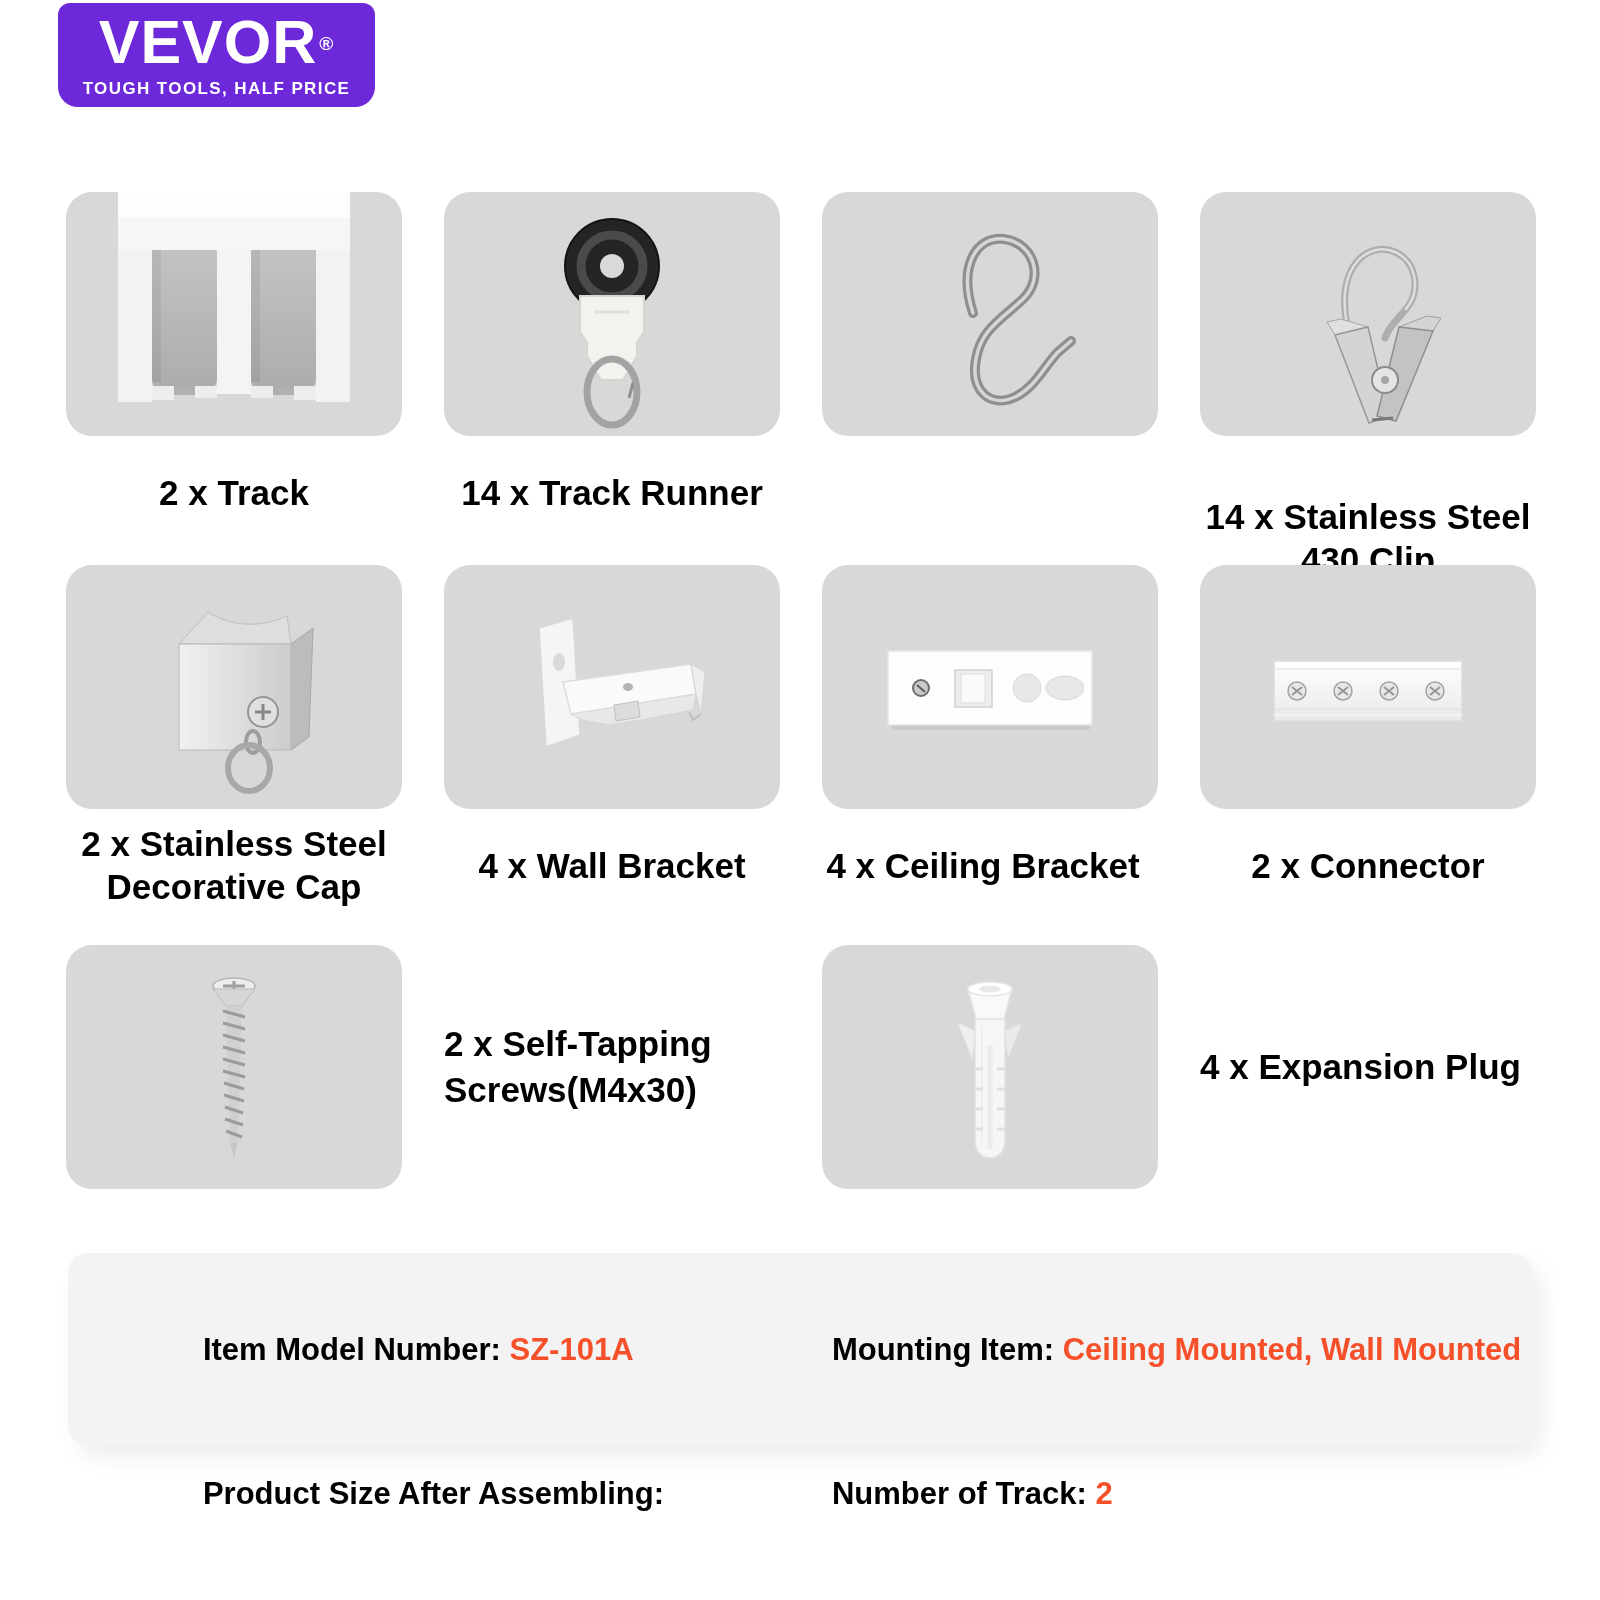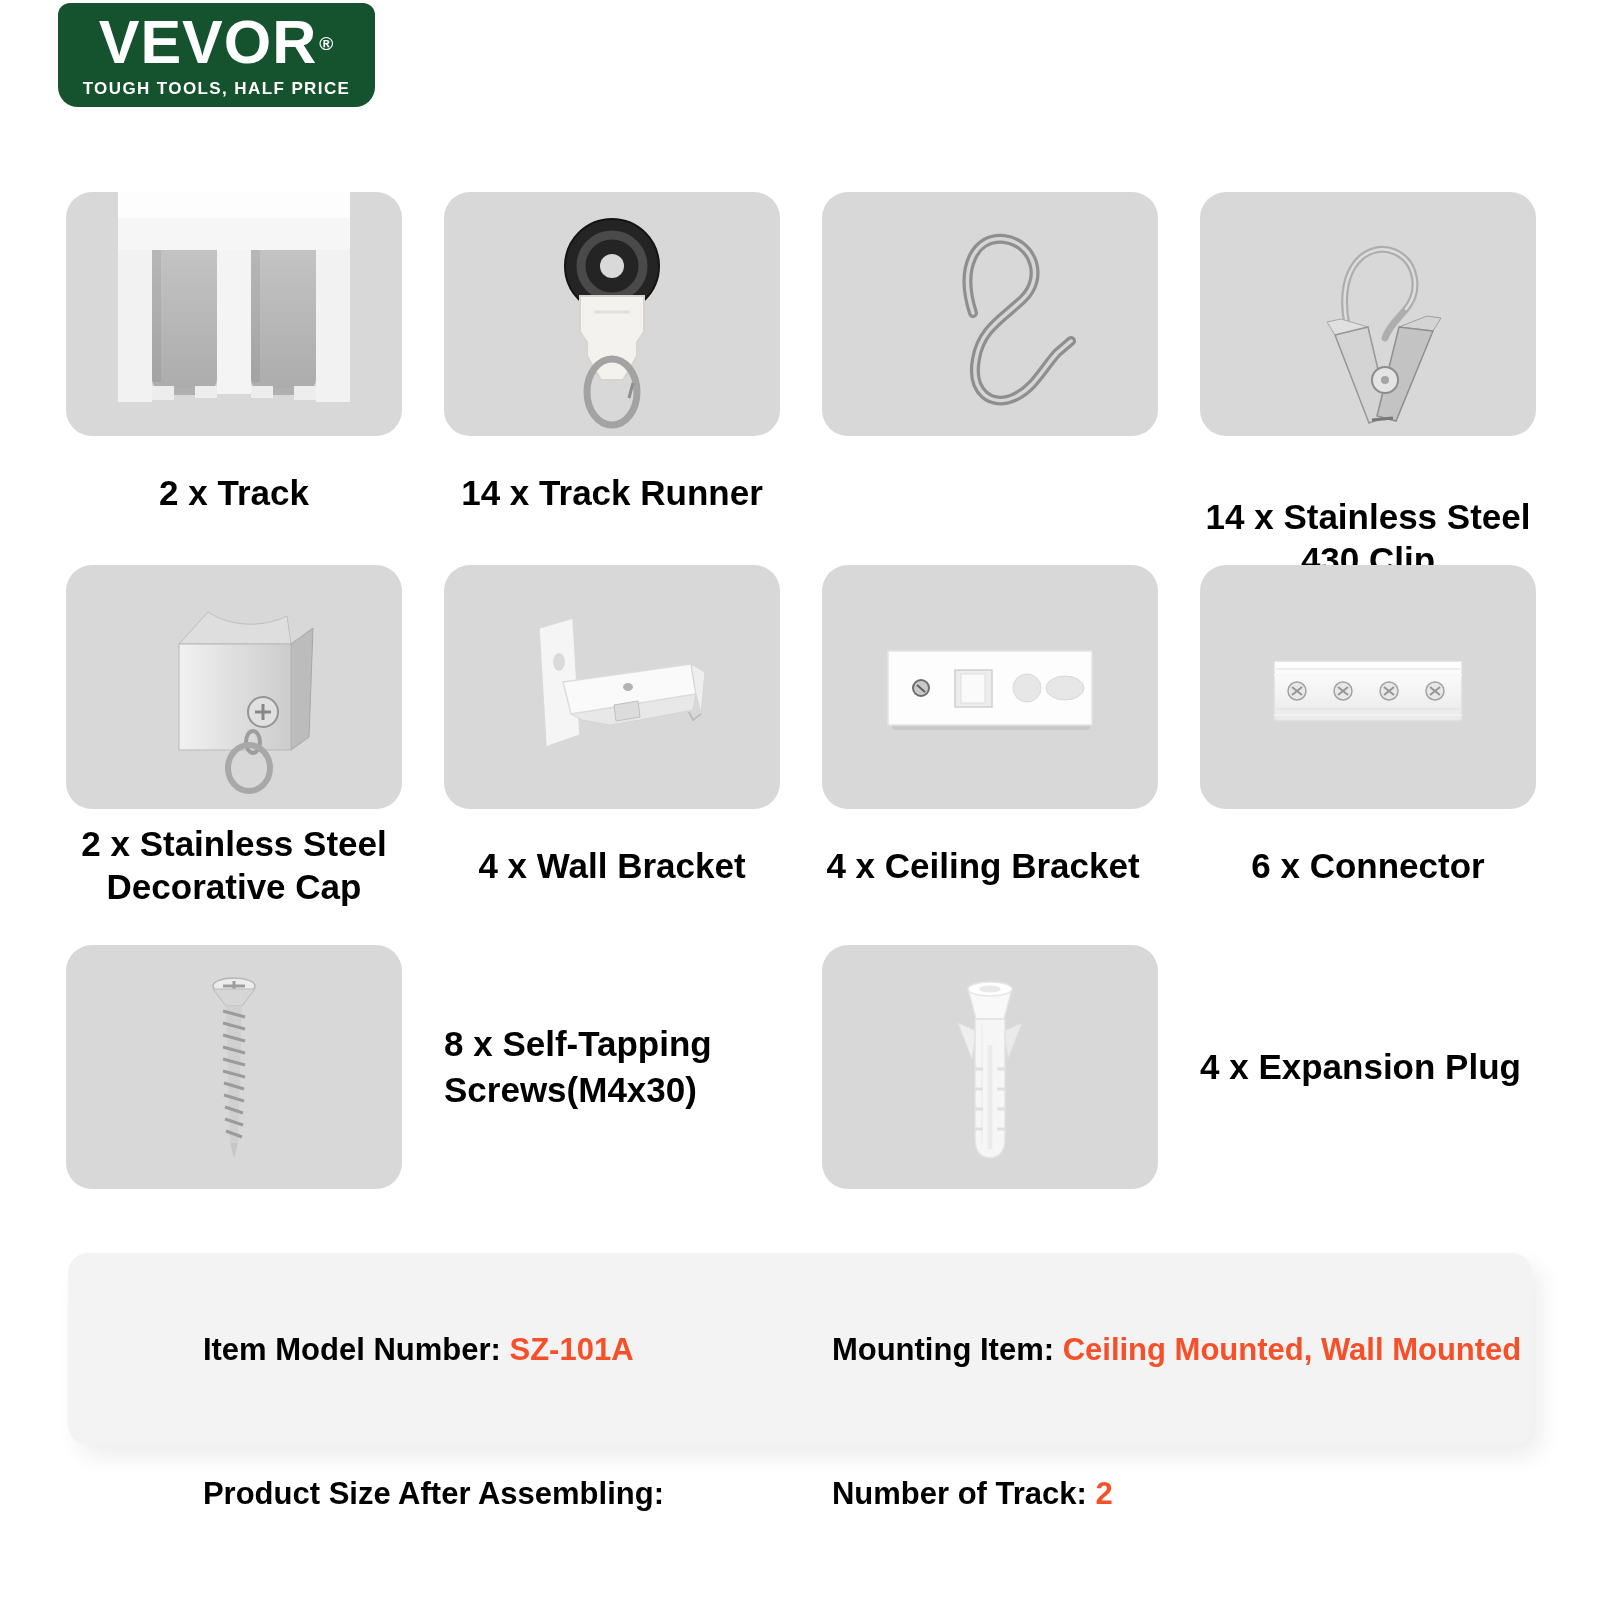--- a/index.html
+++ b/index.html
@@ -5,21 +5,21 @@
   html,body{margin:0;padding:0;}
   body{
     width:1600px;height:1600px;background:#ffffff;position:relative;
     font-family:"Liberation Sans","DejaVu Sans",sans-serif;overflow:hidden;
   }
   .page{position:absolute;inset:0;}
 
   
   .logo{
     position:absolute;left:58px;top:3px;width:317px;height:104px;
-    background:#14532d;border-radius:12px 12px 20px 20px;
+    background:#6d28d9;border-radius:12px 12px 20px 20px;
     display:flex;flex-direction:column;align-items:center;justify-content:center;
     color:#fff;
   }
   .logo-name{
     font-size:61px;font-weight:bold;letter-spacing:1px;line-height:60px;
     display:flex;align-items:flex-start;
   }
   .logo-name sup{font-size:19px;font-weight:bold;margin-top:2px;margin-left:2px;}
   .logo-tagline{
     font-size:17px;font-weight:bold;letter-spacing:1.4px;margin-top:5px;white-space:nowrap;
@@ -206,21 +206,21 @@
           <line x1="194" y1="122" x2="184" y2="130"></line>
         <line x1="230" y1="122" x2="240" y2="130"></line>
           <line x1="240" y1="122" x2="230" y2="130"></line>
       </g>
     </svg>
   </div>
 
   <div class="tile-label" style="left:52px;top:817px;width:364px;">2 x Stainless Steel Decorative Cap</div>
   <div class="tile-label" style="left:430px;top:817px;width:364px;">4 x Wall Bracket</div>
   <div class="tile-label" style="left:801px;top:817px;width:364px;">4 x Ceiling Bracket</div>
-  <div class="tile-label" style="left:1186px;top:817px;width:364px;">6 x Connector</div>
+  <div class="tile-label" style="left:1186px;top:817px;width:364px;">2 x Connector</div>
 
   <div class="tile" style="left:66px;top:945px;">
     <svg viewBox="0 0 336 244">
       <ellipse cx="168" cy="41" rx="21" ry="8" fill="#ececec" stroke="#b5b5b5" stroke-width="1.5"></ellipse>
       <line x1="157" y1="41" x2="179" y2="41" stroke="#9e9e9e" stroke-width="3"></line>
       <line x1="168" y1="36" x2="168" y2="46" stroke="#9e9e9e" stroke-width="3"></line>
       <polygon points="147,44 189,44 176,61 160,61" fill="#d6d6d6" stroke="#bbbbbb" stroke-width="1"></polygon>
       <polygon points="160,61 176,61 172,198 164,198" fill="#d0d0d0"></polygon>
       <g stroke="#9b9b9b" stroke-width="3">
         <line x1="157" y1="66" x2="179" y2="72"></line>
@@ -232,21 +232,21 @@
         <line x1="158" y1="138" x2="178" y2="144"></line>
           <line x1="158" y1="150" x2="178" y2="156"></line>
         <line x1="159" y1="162" x2="177" y2="168"></line>
           <line x1="159" y1="174" x2="177" y2="180"></line>
         <line x1="160" y1="186" x2="176" y2="192"></line>
       </g>
       <polygon points="164,198 172,198 168,213" fill="#c6c6c6"></polygon>
     </svg>
   </div>
 
-  <div class="side-label" style="left:444px;top:945px;width:330px;">8 x Self-Tapping Screws(M4x30)</div>
+  <div class="side-label" style="left:444px;top:945px;width:330px;">2 x Self-Tapping Screws(M4x30)</div>
 
   <div class="tile" style="left:822px;top:945px;">
     <svg viewBox="0 0 336 244">
       <polygon points="146,44 190,44 182,74 154,74" fill="#f9f9f9" stroke="#e3e3e3" stroke-width="1.5"></polygon>
       <ellipse cx="168" cy="44" rx="22" ry="7" fill="#ffffff" stroke="#e6e6e6" stroke-width="1.5"></ellipse>
       <ellipse cx="168" cy="44" rx="11" ry="3.5" fill="#e9e9e9"></ellipse>
       <polygon points="154,86 136,78 150,114" fill="#efefef" stroke="#e2e2e2" stroke-width="1"></polygon>
       <polygon points="182,86 200,78 186,114" fill="#eaeaea" stroke="#dedede" stroke-width="1"></polygon>
       <path d="M153,74 H183 V194 Q183,212 168,213 Q153,212 153,194 Z" fill="#f6f6f6" stroke="#e2e2e2" stroke-width="1.5"></path>
       <line x1="168" y1="100" x2="168" y2="204" stroke="#ebebeb" stroke-width="5"></line>

